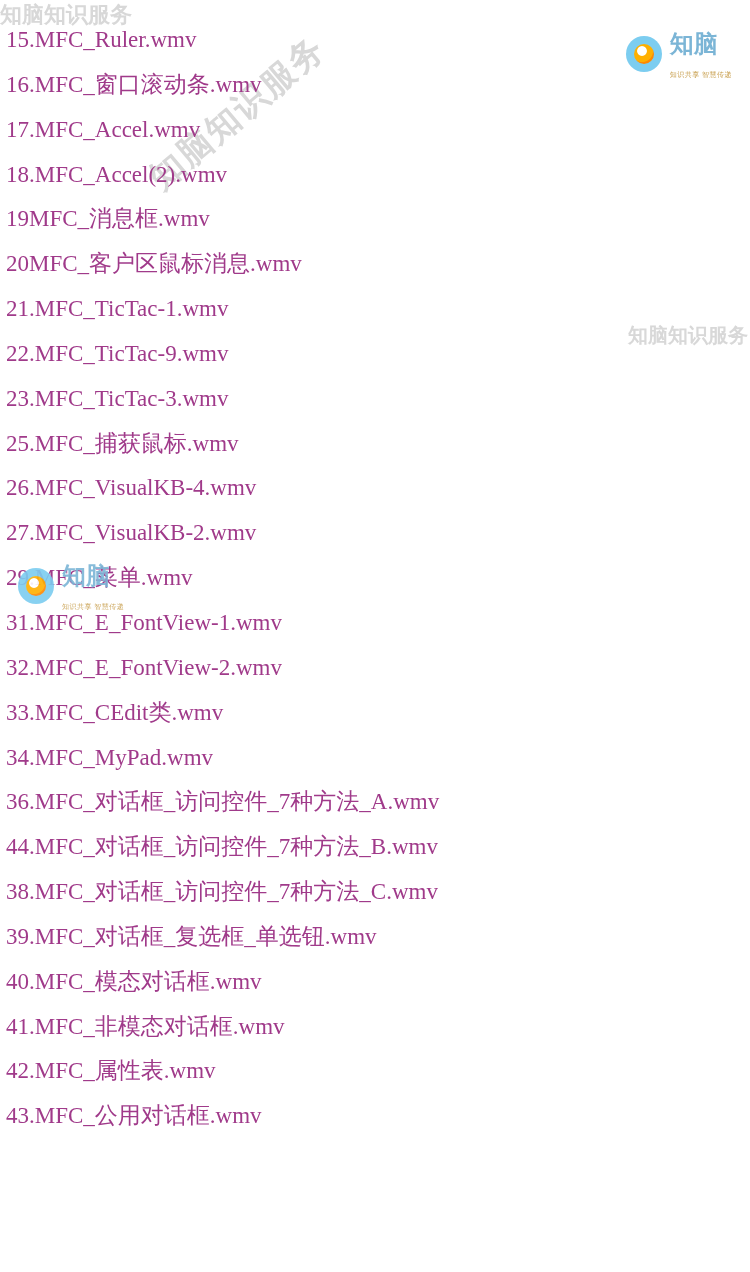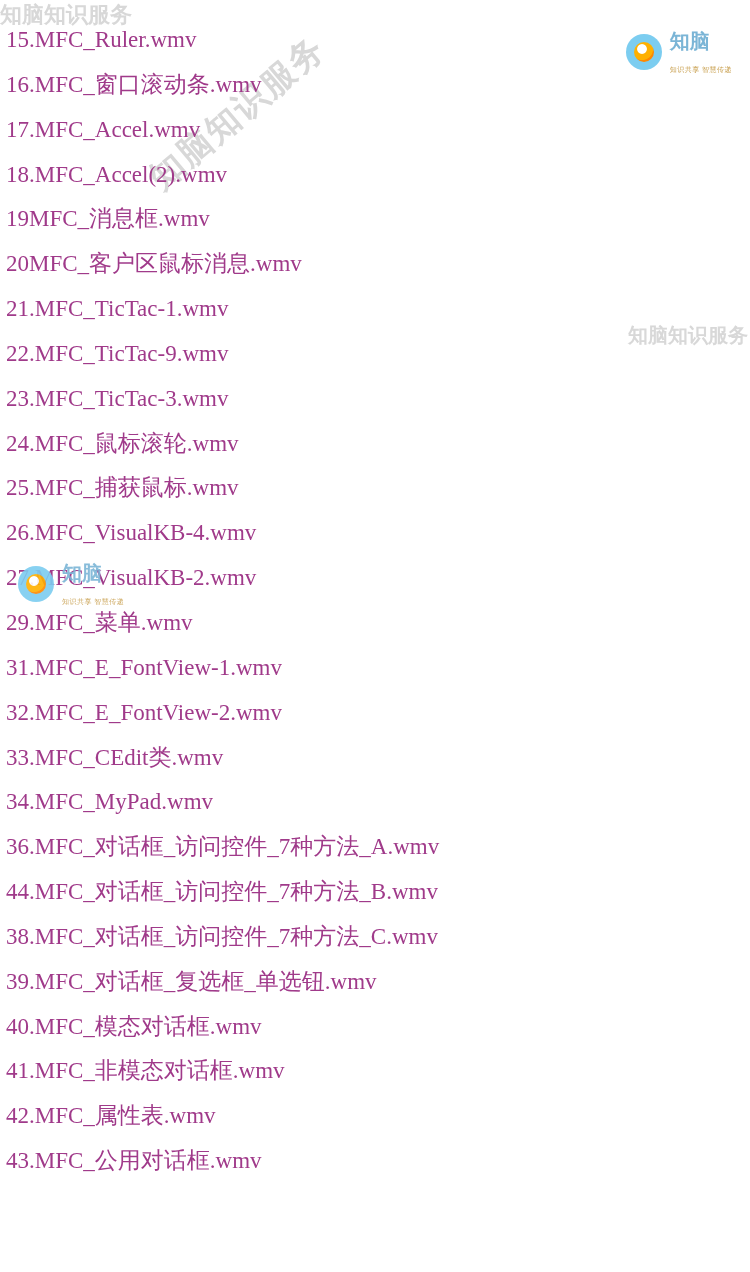--- a/index.html
+++ b/index.html
@@ -80,21 +80,21 @@
     .logo-icon-inner {
       width: 20px;
       height: 20px;
       border-radius: 50%;
       background: radial-gradient(circle at 40% 35%, #fff 0 25%, #ffb000 30% 60%, #ff8800 65% 100%);
     }
     .logo-text {
       color: #7bb5d6;
       font-family: "Microsoft YaHei", sans-serif;
       font-weight: bold;
-      font-size: 20px;
+      font-size: 24px;
     }
     .logo-sub {
       font-size: 7px;
       color: #c9a050;
       display: block;
       margin-top: 10px;
       letter-spacing: 0.5px;
     }
   </style>
 </head>
@@ -127,21 +127,20 @@
 <div class="file-list" id="file-list">
     <div class="file-item">15.MFC_Ruler.wmv</div>
     <div class="file-item">16.MFC_窗口滚动条.wmv</div>
     <div class="file-item">17.MFC_Accel.wmv</div>
     <div class="file-item">18.MFC_Accel(2).wmv</div>
     <div class="file-item">19MFC_消息框.wmv</div>
     <div class="file-item">20MFC_客户区鼠标消息.wmv</div>
     <div class="file-item">21.MFC_TicTac-1.wmv</div>
     <div class="file-item">22.MFC_TicTac-9.wmv</div>
     <div class="file-item">23.MFC_TicTac-3.wmv</div>
-    <div class="file-item">24.MFC_鼠标滚轮.wmv</div>
     <div class="file-item">25.MFC_捕获鼠标.wmv</div>
     <div class="file-item">26.MFC_VisualKB-4.wmv</div>
     <div class="file-item">27.MFC_VisualKB-2.wmv</div>
     <div class="file-item">29.MFC_菜单.wmv</div>
     <div class="file-item">31.MFC_E_FontView-1.wmv</div>
     <div class="file-item">32.MFC_E_FontView-2.wmv</div>
     <div class="file-item">33.MFC_CEdit类.wmv</div>
     <div class="file-item">34.MFC_MyPad.wmv</div>
     <div class="file-item">36.MFC_对话框_访问控件_7种方法_A.wmv</div>
     <div class="file-item">44.MFC_对话框_访问控件_7种方法_B.wmv</div>

